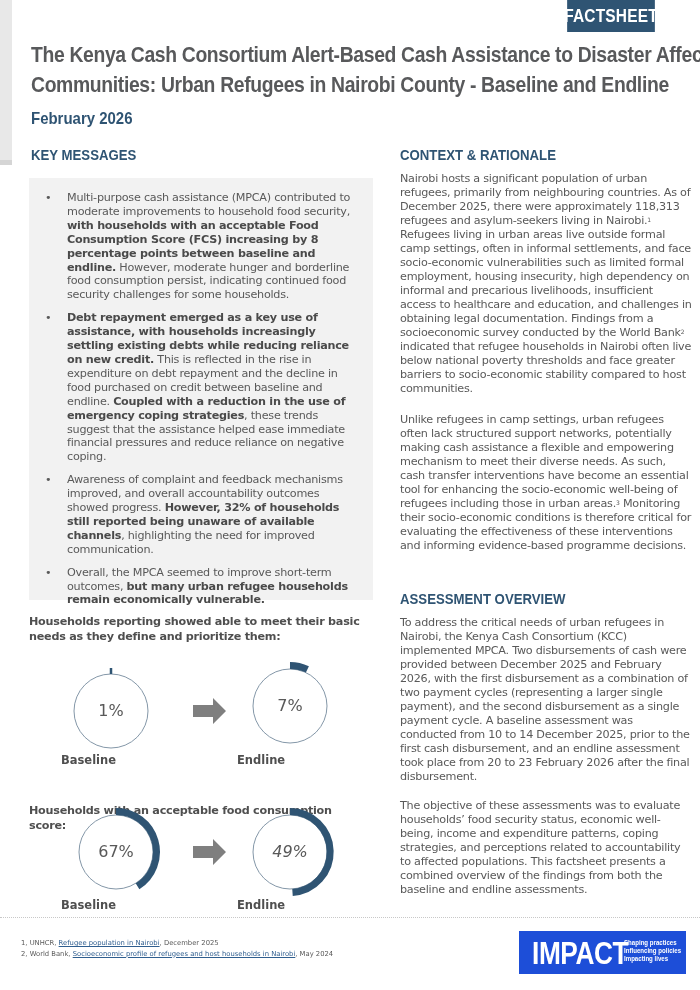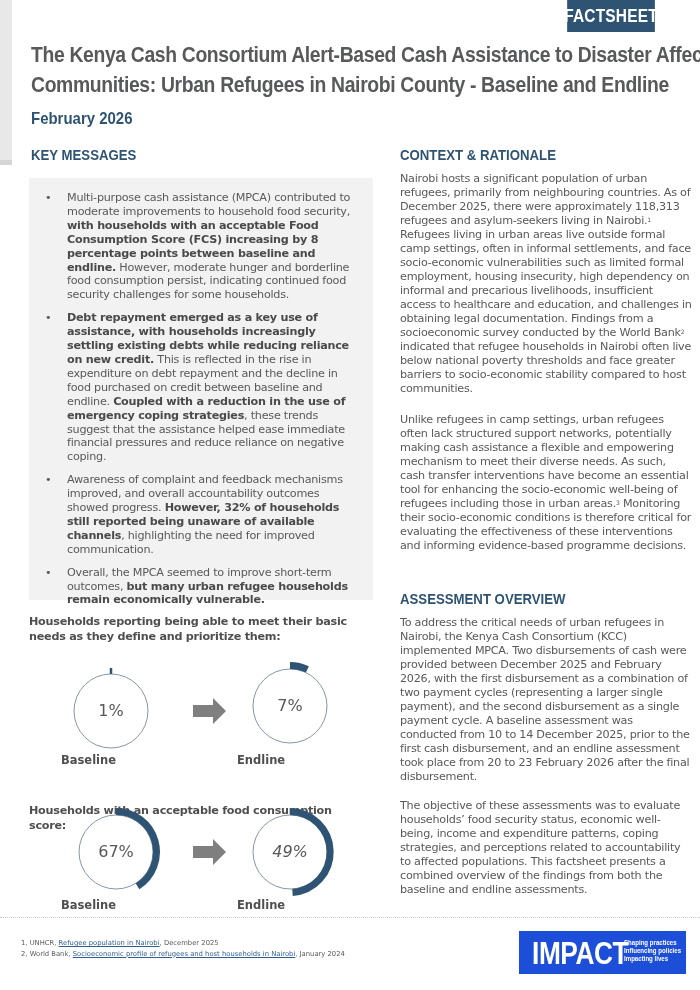--- a/index.html
+++ b/index.html
@@ -70,21 +70,21 @@
   <li>
     <span class="bullet">•</span>
     <span>Awareness of complaint and feedback mechanisms improved, and overall accountability outcomes showed progress. </span><b>However, 32% of households still reported being unaware of available channels</b><span>, highlighting the need for improved communication.</span>
   </li>
   <li>
     <span class="bullet">•</span>
     <span>Overall, the MPCA seemed to improve short-term outcomes, </span><b>but many urban refugee households remain economically vulnerable.</b>
   </li>
 </ul>
 
-<div class="chart-title" style="top:614px;">Households reporting being able to meet their basic needs as they define and prioritize them:</div>
+<div class="chart-title" style="top:614px;">Households reporting showed able to meet their basic needs as they define and prioritize them:</div>
 
 <svg class="donut" style="left:66px; top:660px;" width="90" height="100" viewBox="0 0 90 100">
   <circle cx="45" cy="51" r="37" fill="none" stroke="#8497a8" stroke-width="1"></circle>
   <path d="M45 8 L45 14" stroke="#2f5473" stroke-width="2.5" fill="none"></path>
 </svg>
 <div class="donut-label" style="left:71px; top:701px;">1%</div>
 <div class="cap" style="left:61px; top:753px;">Baseline</div>
 
 <svg class="arrow" style="left:193px; top:698px;" width="34" height="26" viewBox="0 0 34 26">
   <polygon points="0,7 20,7 20,0 33,13 20,26 20,19 0,19" fill="#7f7f7f"></polygon>
@@ -129,21 +129,21 @@
 </div>
 
 <div class="h2" style="left:400px; top:590px;">ASSESSMENT OVERVIEW</div>
 <div class="para" style="left:400px; top:616px; width:292px;">To address the critical needs of urban refugees in Nairobi, the Kenya Cash Consortium (KCC) implemented MPCA. Two disbursements of cash were provided between December 2025 and February 2026, with the first disbursement as a combination of two payment cycles (representing a larger single payment), and the second disbursement as a single payment cycle. A baseline assessment was conducted from 10 to 14 December 2025, prior to the first cash disbursement, and an endline assessment took place from 20 to 23 February 2026 after the final disbursement.</div>
 <div class="para" style="left:400px; top:799px; width:292px;">The objective of these assessments was to evaluate households’ food security status, economic well-being, income and expenditure patterns, coping strategies, and perceptions related to accountability to affected populations. This factsheet presents a combined overview of the findings from both the baseline and endline assessments.</div>
 
 <div class="dotted"></div>
 
 <div class="footnotes">
   <div><span>1, UNHCR, </span><a>Refugee population in Nairobi</a><span>, December 2025</span></div>
-  <div><span>2, World Bank, </span><a>Socioeconomic profile of refugees and host households in Nairobi</a><span>, January 2024</span></div>
+  <div><span>2, World Bank, </span><a>Socioeconomic profile of refugees and host households in Nairobi</a><span>, May 2024</span></div>
 </div>
 
 <div class="impact">
   <div class="big">IMPACT</div>
   <div class="tag">
     <div>Shaping practices</div>
     <div>Influencing policies</div>
     <div>Impacting lives</div>
   </div>
 </div>

